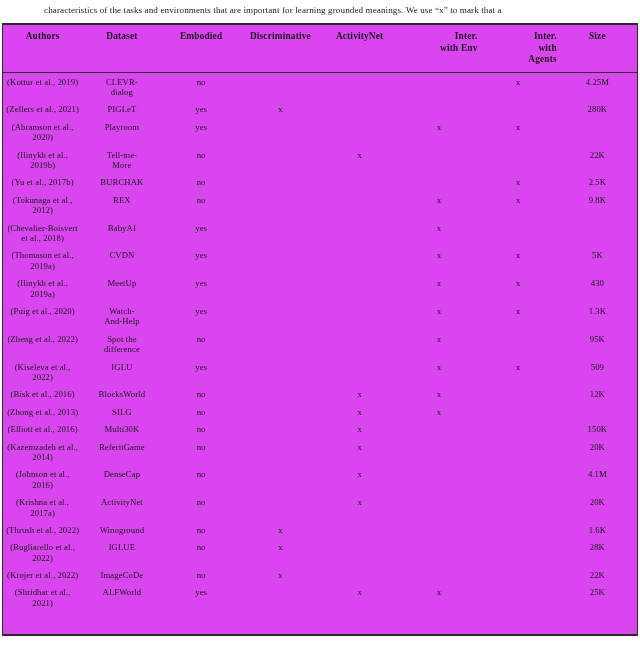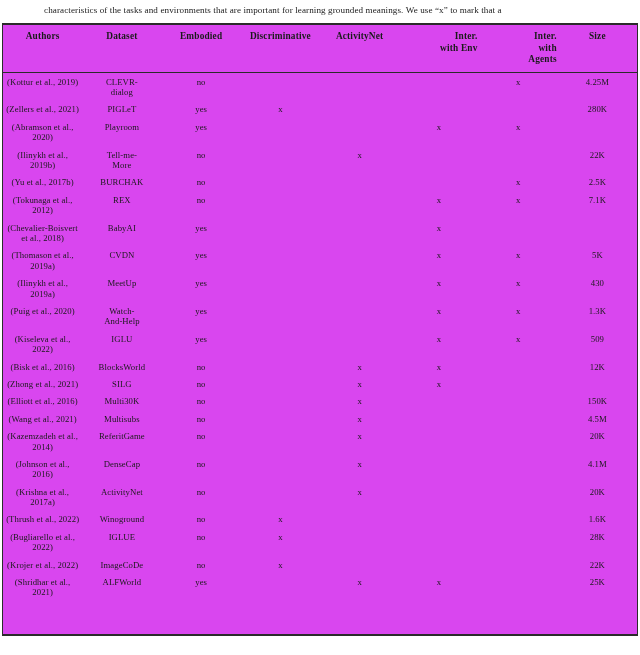--- a/index.html
+++ b/index.html
@@ -165,21 +165,21 @@
             <td class="size">2.5K</td>
           </tr>
           <tr>
             <td class="authors">(Tokunaga et al.,<br>2012)</td>
             <td class="dataset">REX</td>
             <td class="embodied">no</td>
             <td class="discrim">&nbsp;</td>
             <td class="generat">&nbsp;</td>
             <td class="env mark">x</td>
             <td class="agents mark">x</td>
-            <td class="size">7.1K</td>
+            <td class="size">9.8K</td>
           </tr>
           <tr>
             <td class="authors">(Chevalier-Boisvert<br>et al., 2018)</td>
             <td class="dataset">BabyAI</td>
             <td class="embodied">yes</td>
             <td class="discrim">&nbsp;</td>
             <td class="generat">&nbsp;</td>
             <td class="env mark">x</td>
             <td class="agents">&nbsp;</td>
             <td class="size">&nbsp;</td>
@@ -208,68 +208,68 @@
             <td class="authors">(Puig et al., 2020)</td>
             <td class="dataset">Watch-<br>And-Help</td>
             <td class="embodied">yes</td>
             <td class="discrim">&nbsp;</td>
             <td class="generat">&nbsp;</td>
             <td class="env mark">x</td>
             <td class="agents mark">x</td>
             <td class="size">1.3K</td>
           </tr>
           <tr>
+            <td class="authors">(Zheng et al., 2022)</td>
+            <td class="dataset">Spot the<br>difference</td>
+            <td class="embodied">no</td>
+            <td class="discrim">&nbsp;</td>
+            <td class="generat">&nbsp;</td>
+            <td class="env mark">x</td>
+            <td class="agents">&nbsp;</td>
+            <td class="size">95K</td>
+          </tr>
+          <tr>
             <td class="authors">(Kiseleva et al.,<br>2022)</td>
             <td class="dataset">IGLU</td>
             <td class="embodied">yes</td>
             <td class="discrim">&nbsp;</td>
             <td class="generat">&nbsp;</td>
             <td class="env mark">x</td>
             <td class="agents mark">x</td>
             <td class="size">509</td>
           </tr>
           <tr>
             <td class="authors">(Bisk et al., 2016)</td>
             <td class="dataset">BlocksWorld</td>
             <td class="embodied">no</td>
             <td class="discrim">&nbsp;</td>
             <td class="generat mark">x</td>
             <td class="env mark">x</td>
             <td class="agents">&nbsp;</td>
             <td class="size">12K</td>
           </tr>
           <tr>
-            <td class="authors">(Zhong et al., 2021)</td>
+            <td class="authors">(Zhong et al., 2013)</td>
             <td class="dataset">SILG</td>
             <td class="embodied">no</td>
             <td class="discrim">&nbsp;</td>
             <td class="generat mark">x</td>
             <td class="env mark">x</td>
             <td class="agents">&nbsp;</td>
             <td class="size">&nbsp;</td>
           </tr>
           <tr>
             <td class="authors">(Elliott et al., 2016)</td>
             <td class="dataset">Multi30K</td>
             <td class="embodied">no</td>
             <td class="discrim">&nbsp;</td>
             <td class="generat mark">x</td>
             <td class="env">&nbsp;</td>
             <td class="agents">&nbsp;</td>
             <td class="size">150K</td>
-          </tr>
-          <tr>
-            <td class="authors">(Wang et al., 2021)</td>
-            <td class="dataset">Multisubs</td>
-            <td class="embodied">no</td>
-            <td class="discrim">&nbsp;</td>
-            <td class="generat mark">x</td>
-            <td class="env">&nbsp;</td>
-            <td class="agents">&nbsp;</td>
-            <td class="size">4.5M</td>
           </tr>
           <tr>
             <td class="authors">(Kazemzadeh et al.,<br>2014)</td>
             <td class="dataset">ReferitGame</td>
             <td class="embodied">no</td>
             <td class="discrim">&nbsp;</td>
             <td class="generat mark">x</td>
             <td class="env">&nbsp;</td>
             <td class="agents">&nbsp;</td>
             <td class="size">20K</td>

